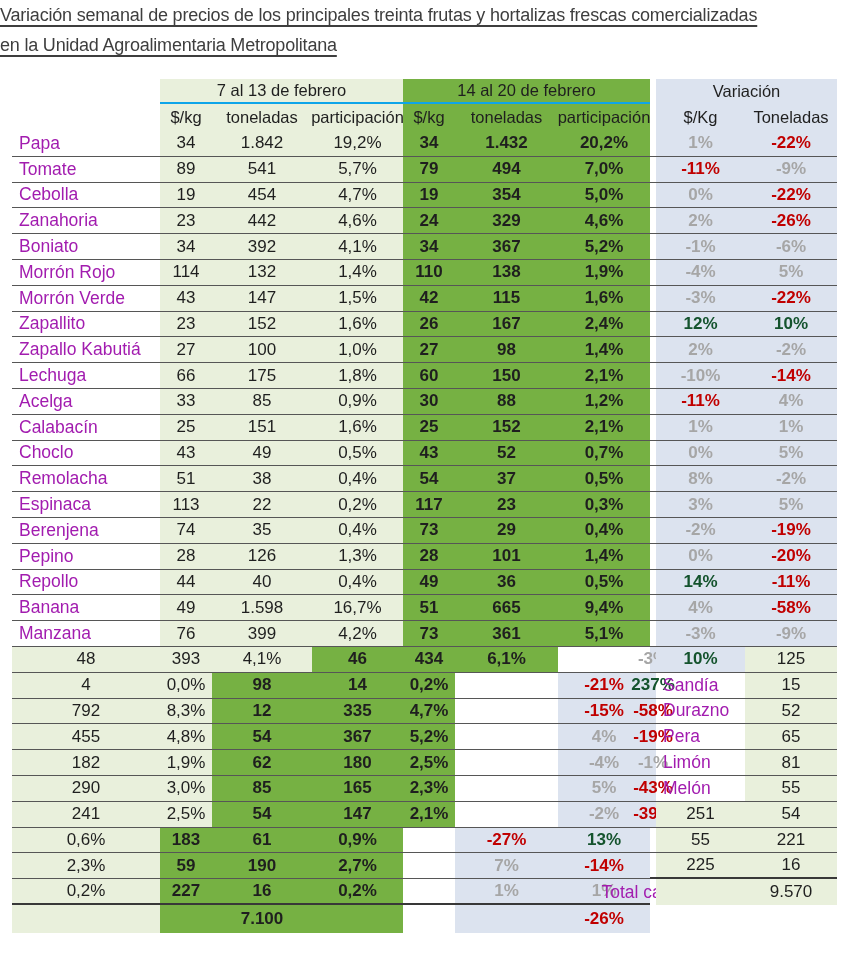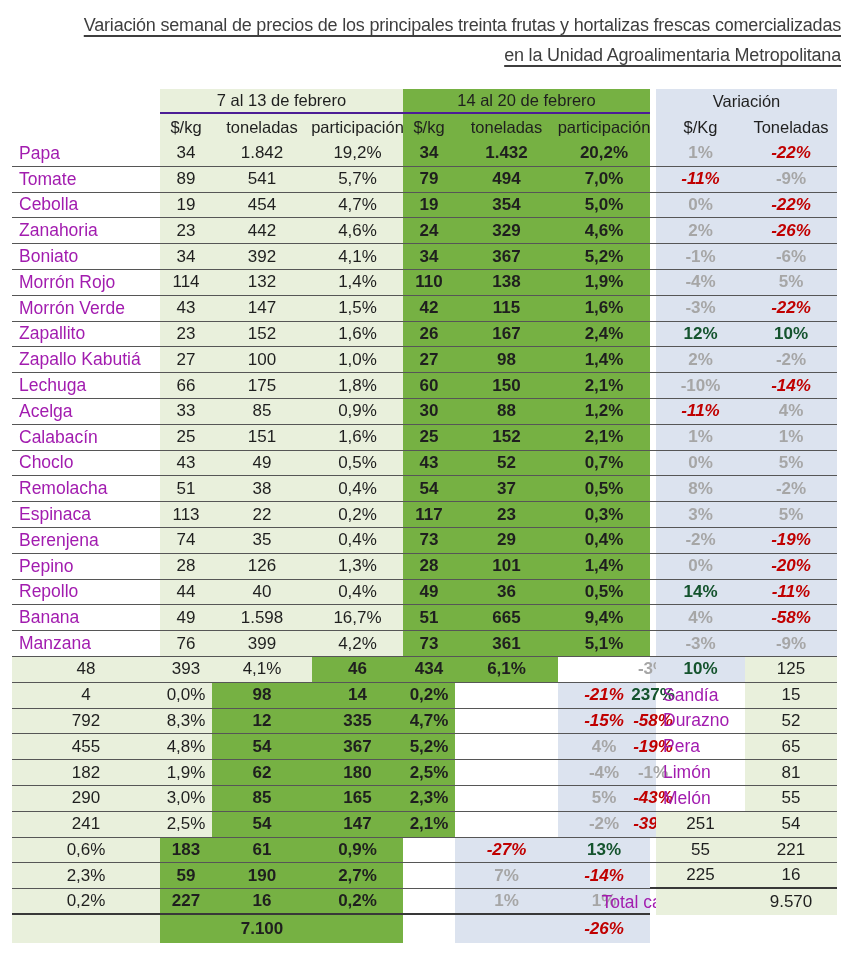--- a/index.html
+++ b/index.html
@@ -1,37 +1,37 @@
 <!DOCTYPE html>
 <html><head>
 <meta charset="utf-8">
 <style>
   html,body{margin:0;padding:0;background:#ffffff;}
   body{width:841px;height:953px;font-family:"Liberation Sans",sans-serif;color:#1f1f1f;}
-  .title{padding-top:10px;text-align:right;font-size:18px;line-height:30px;color:#3e3e3e;letter-spacing:-0.2px;}
+  .title{text-align:left;font-size:18px;line-height:30px;color:#3e3e3e;letter-spacing:-0.2px;}
   .title span{text-decoration:underline;text-underline-offset:4px;text-decoration-thickness:1.5px;}
   .grid{
     margin:19px 0 0 12px;
     display:grid;
     grid-template-columns:148px 52px 100px 91px 52px 103px 92px 6px 89px 92px;
     grid-template-rows:25px 27px repeat(30,25.8px) 28px;
     font-size:17px;
   }
   .c{display:flex;align-items:center;justify-content:center;white-space:nowrap;}
   .g1{background:#e9f0dc;}
   .g2{background:#76b143;}
   .bl{background:#dce3ef;}
   .b{font-weight:bold;}
   .name{justify-content:flex-start;padding-left:7px;font-size:17.5px;color:#a21caf;}
   .hdr{font-size:16.5px;}
-  .grp{border-bottom:2px solid #4c1d95;}
+  .grp{border-bottom:2px solid #0ea5e9;}
   .rb{border-bottom:1px solid #565656;}
   .thick{border-bottom:2px solid #383838;}
   .gray{color:#a6a6a6;}
-  .red{color:#c00000;font-style:italic;}
+  .red{color:#c00000;}
   .blue{color:#14532d;}
   .tot-name{justify-content:center;padding-left:0;}
 </style>
 </head>
 <body>
 
 <div class="page">
   <div class="title">
     <span>Variación semanal de precios de los principales treinta frutas y hortalizas frescas comercializadas</span><br>
     <span>en la Unidad Agroalimentaria Metropolitana</span>

